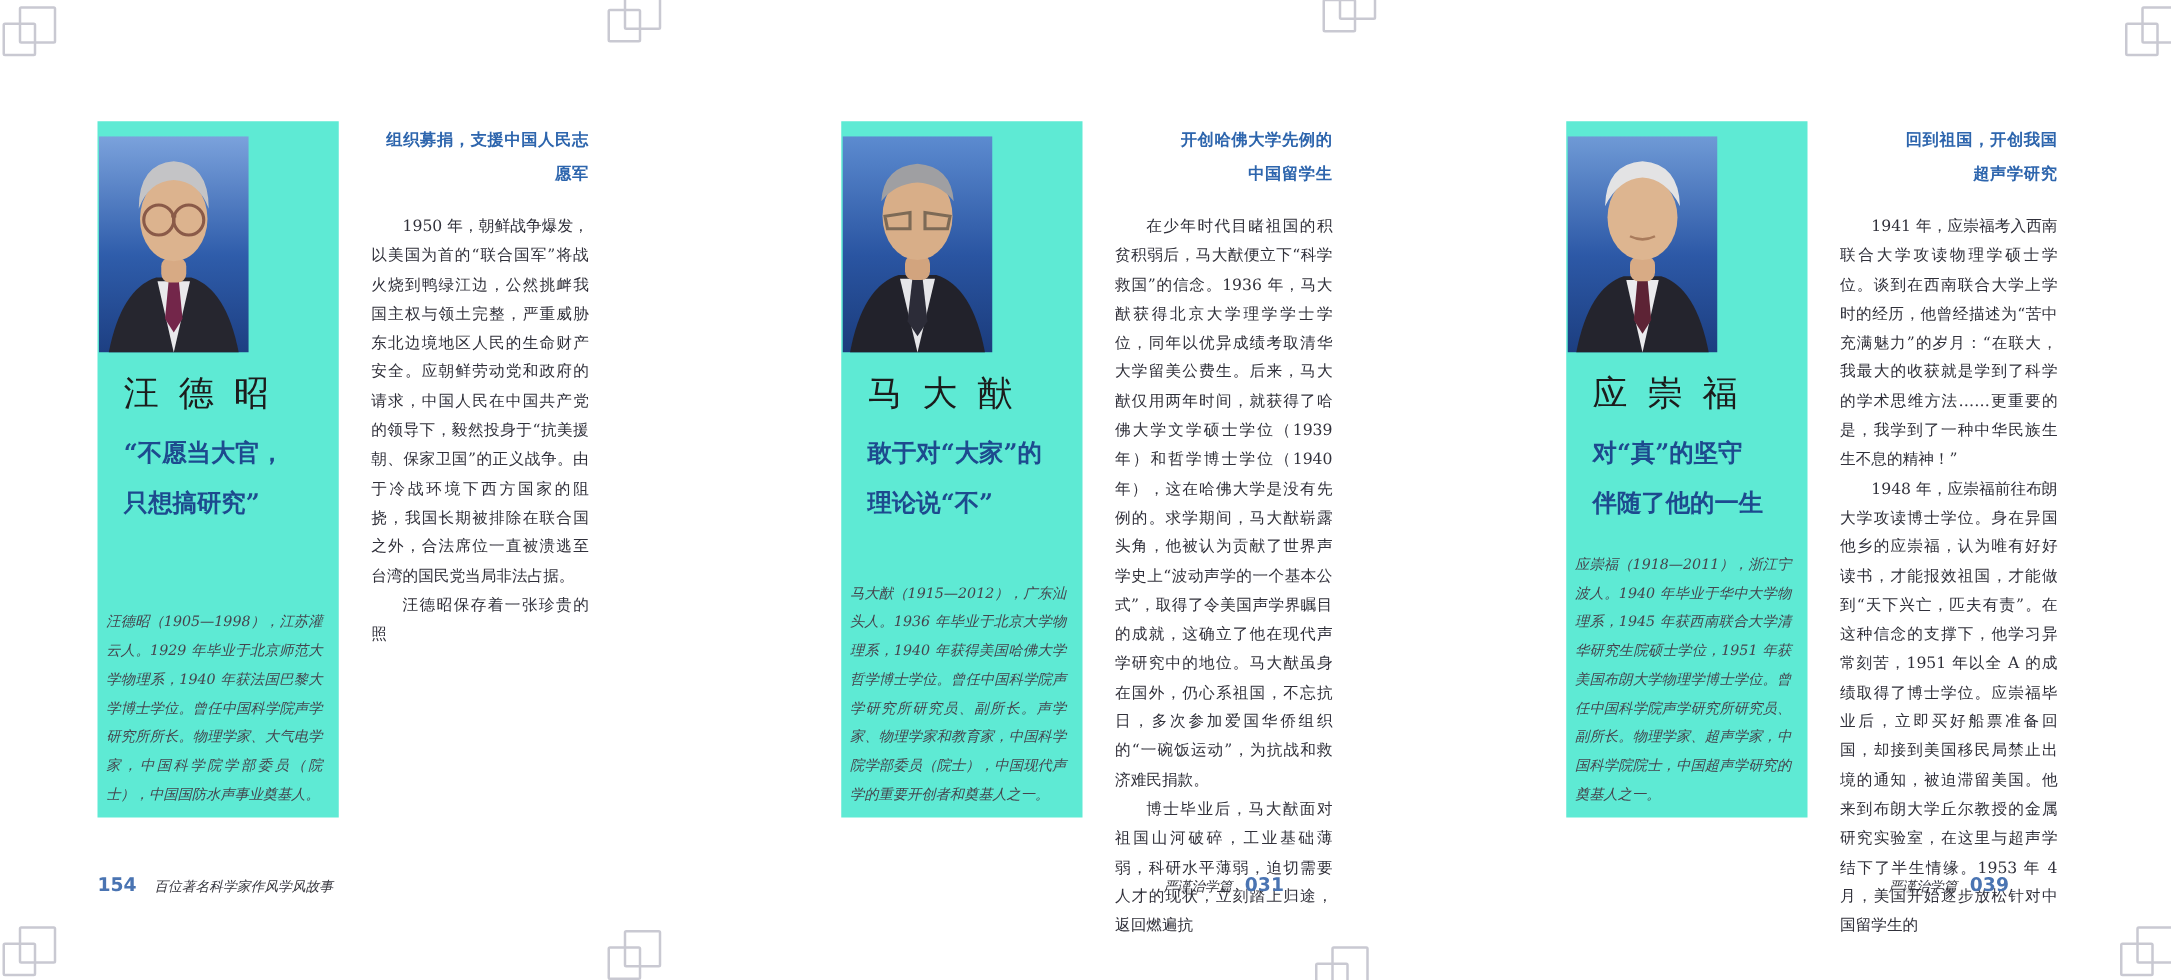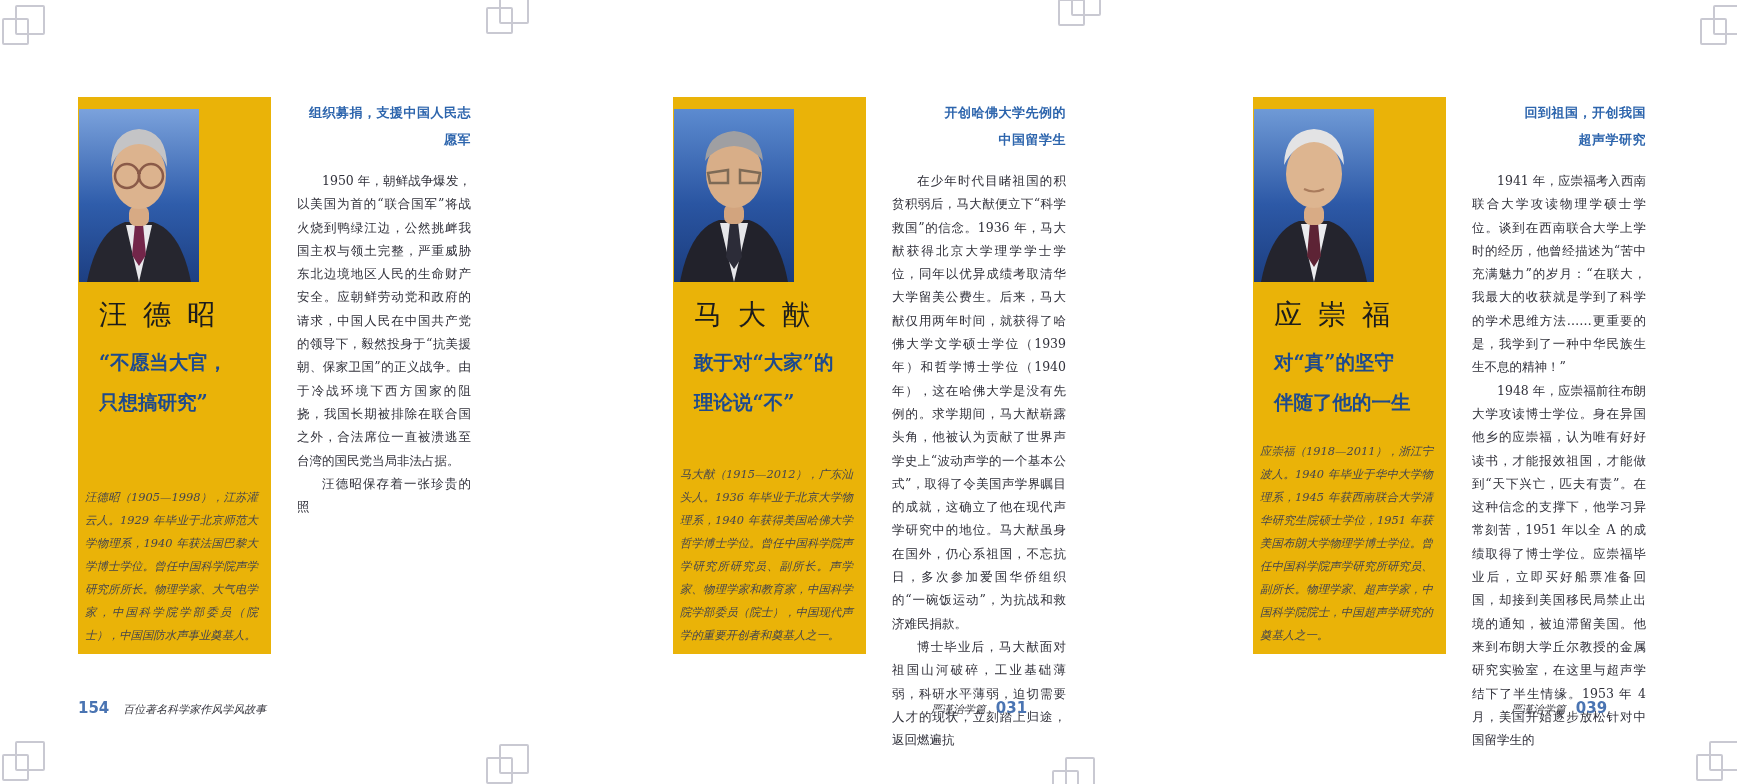--- a/index.html
+++ b/index.html
@@ -12,21 +12,21 @@
   .ornament { position:absolute; width:42px; height:40px; }
   .ornament .sq1 { position:absolute; left:13px; top:0; width:26px; height:26px;
     border:2px solid #c9c9d2; border-radius:2px; }
   .ornament .sq2 { position:absolute; left:0; top:13px; width:23px; height:23px;
     border:2px solid #c9c9d2; border-radius:2px; }
 
   .page { position:absolute; top:97px; width:470px; height:640px; }
 
   
   .profile-col { position:absolute; left:23px; top:0; width:193px; height:557px;
-    background:#eab308; }
+    background:#5eead4; }
   .photo { position:absolute; left:1px; top:12px; width:120px; height:173px; }
   .photo svg { display:block; width:100%; height:100%; }
   .person-name { position:absolute; left:21px; top:199px; font-size:28px;
     letter-spacing:16px; color:#1c1c1c; white-space:nowrap; }
   .person-quote { position:absolute; left:21px; top:246px; width:168px;
     font-size:19.5px; font-weight:700; color:#1d4a8e; line-height:40px; }
   .person-quote span { display:block; white-space:nowrap; }
   .person-bio { position:absolute; left:7px; right:13px; bottom:7px;
     font-size:11.4px; line-height:23px; color:#45454e; font-style:italic;
     text-align:justify; }

